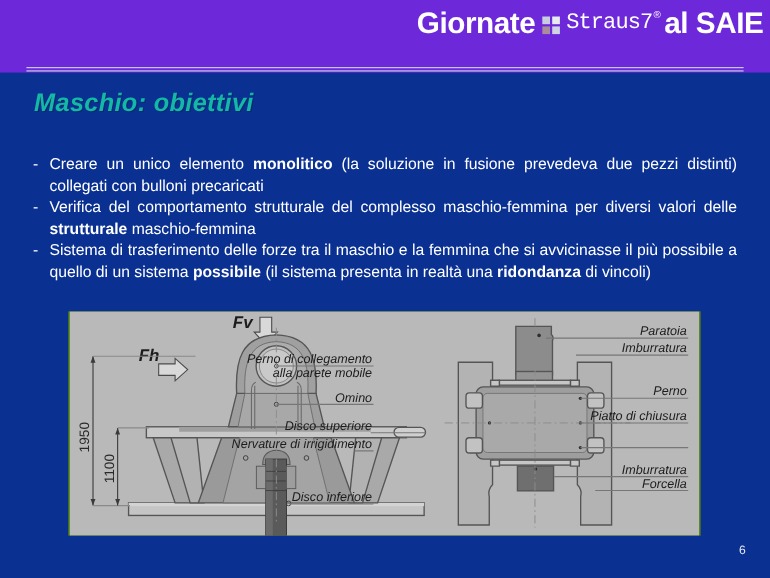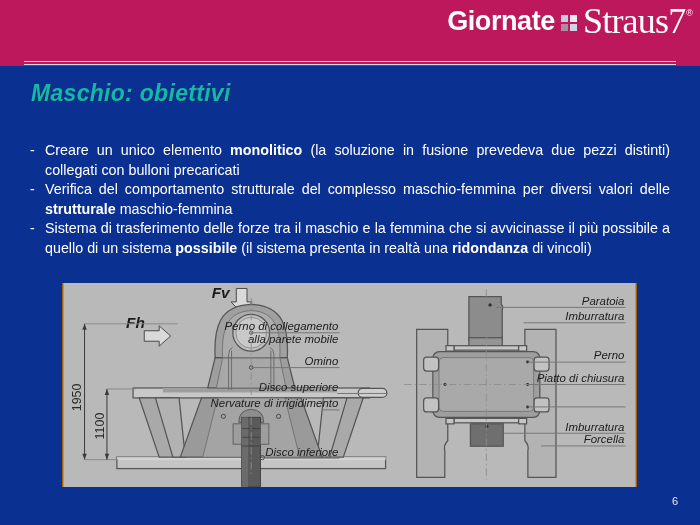--- a/index.html
+++ b/index.html
@@ -13,21 +13,21 @@
     background: #0a3192;
     font-family: "Liberation Sans", sans-serif;
     position: relative;
   }
 
   
   #header {
     position: absolute;
     left: 0; top: 0;
     width: 700px; height: 66px;
-    background: #be185d;
+    background: #6d28d9;
   }
   #header-inner {
     position: absolute;
     right: 6px;
     top: 6px;
     text-align: right;
   }
   #title-line {
     display: flex;
     align-items: center;
@@ -55,26 +55,26 @@
     display: block;
     width: 7px;
     height: 7px;
   }
   #straus-logo i.q1 { left: 0;  top: 0;  background: #c8cce0; }
   #straus-logo i.q2 { left: 9px;top: 0;  background: #e8eaf2; }
   #straus-logo i.q3 { left: 0;  top: 9px;background: #a98c9e; }
   #straus-logo i.q4 { left: 9px;top: 9px;background: #cfd3e4; }
   #straus-word {
     color: #ffffff;
-    font-size: 36px;
+    font-size: 20px;
     font-weight: normal;
     letter-spacing: -0.8px;
     line-height: 30px;
     position: relative;
-    font-family: Liberation Serif, serif;
+    font-family: Liberation Mono, monospace;
   }
   #straus-reg {
     color: #ffffff;
     font-size: 9px;
     vertical-align: super;
     position: relative;
     top: -8px;
     left: -1px;
   }
   #header-sub {
@@ -135,21 +135,21 @@
   }
   .bullet .btext b { font-weight: bold; }
 
   
   #figure {
     position: absolute;
     left: 62px;
     top: 283px;
     width: 575px;
     height: 204px;
-    background: #a16207;
+    background: #4d7c0f;
     overflow: hidden;
   }
   #figure svg { display: block; }
   .fig-label {
     font-family: "Liberation Sans", sans-serif;
     font-size: 4.6px;
     font-style: italic;
     fill: #1c1c1c;
   }
   .fig-dim {
@@ -187,20 +187,21 @@
     <div id="title-line">
       <span class="hdr-word">Giornate</span>
       <span id="straus-logo">
         <i class="q1"></i>
           <i class="q2"></i>
           <i class="q3"></i>
           <i class="q4"></i>
       </span>
       <span id="straus-word">Straus7</span>
       <span id="straus-reg">®</span>
+      <span class="hdr-word">al SAIE</span>
     </div>
   </div>
   <div class="hdr-rule" id="hdr-rule-1"></div>
   <div class="hdr-rule" id="hdr-rule-2"></div>
 </div>
 
 <div id="slide-title">Maschio: obiettivi</div>
 
 <div id="bullets">
     <div class="bullet">

